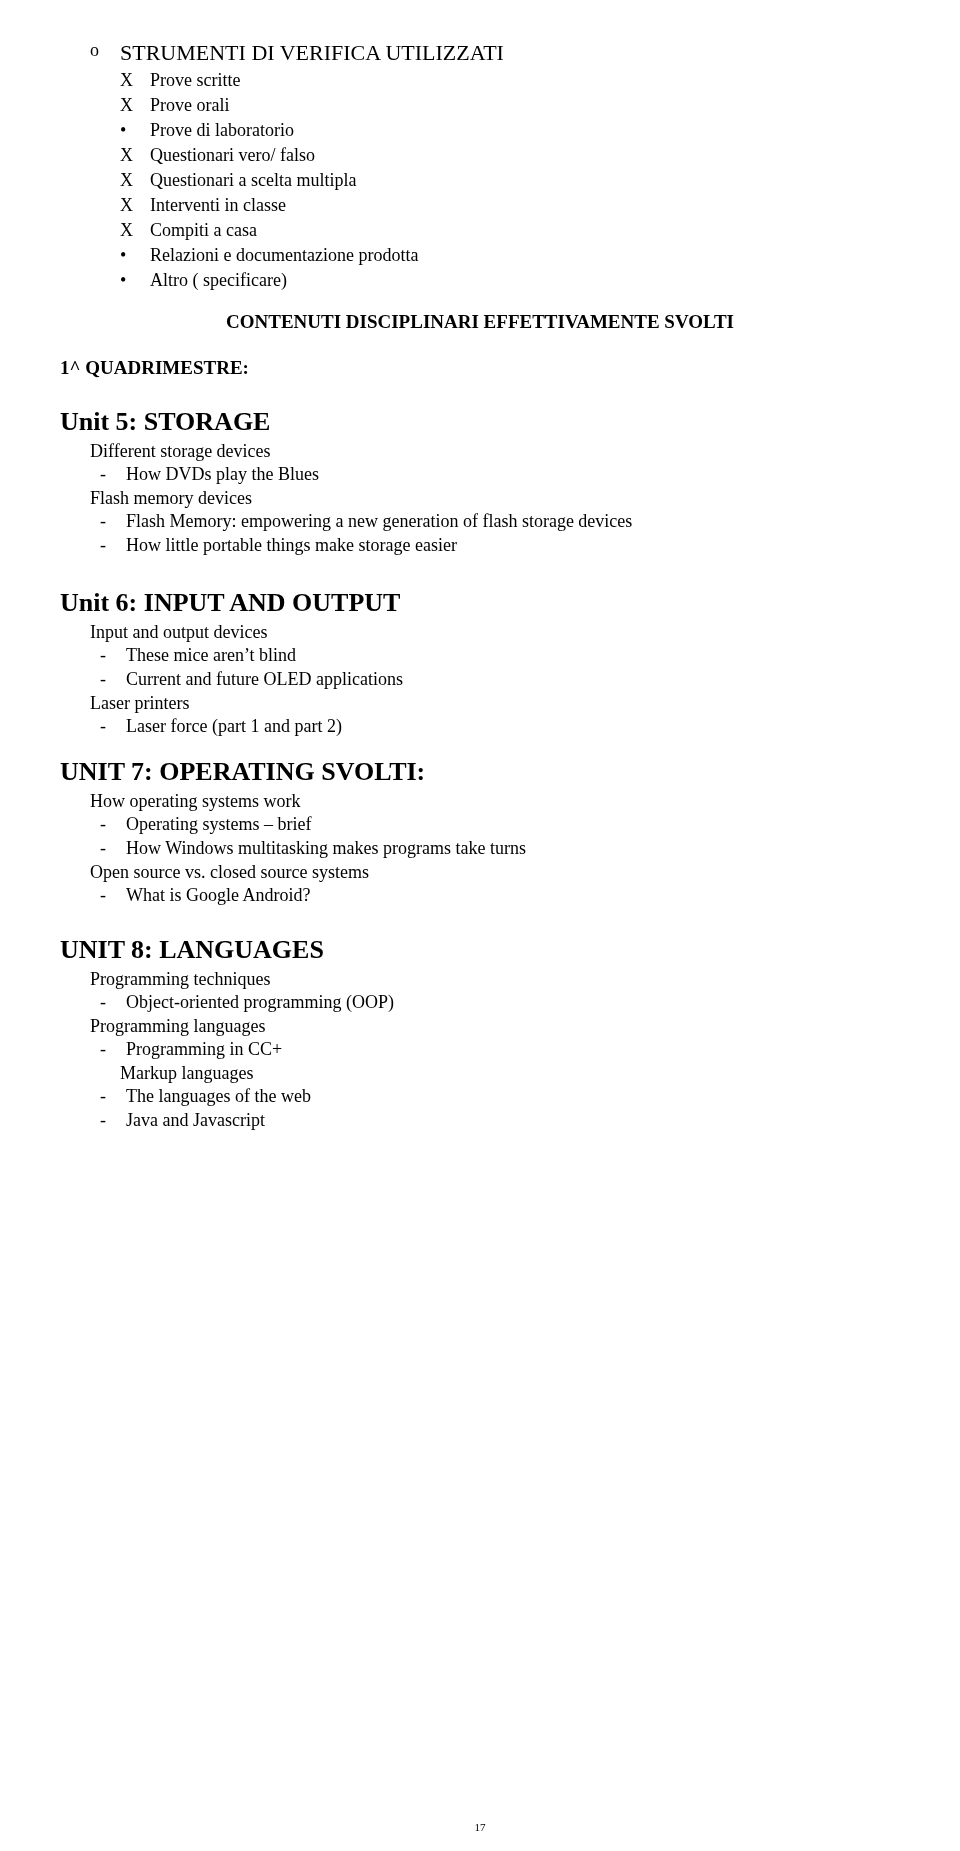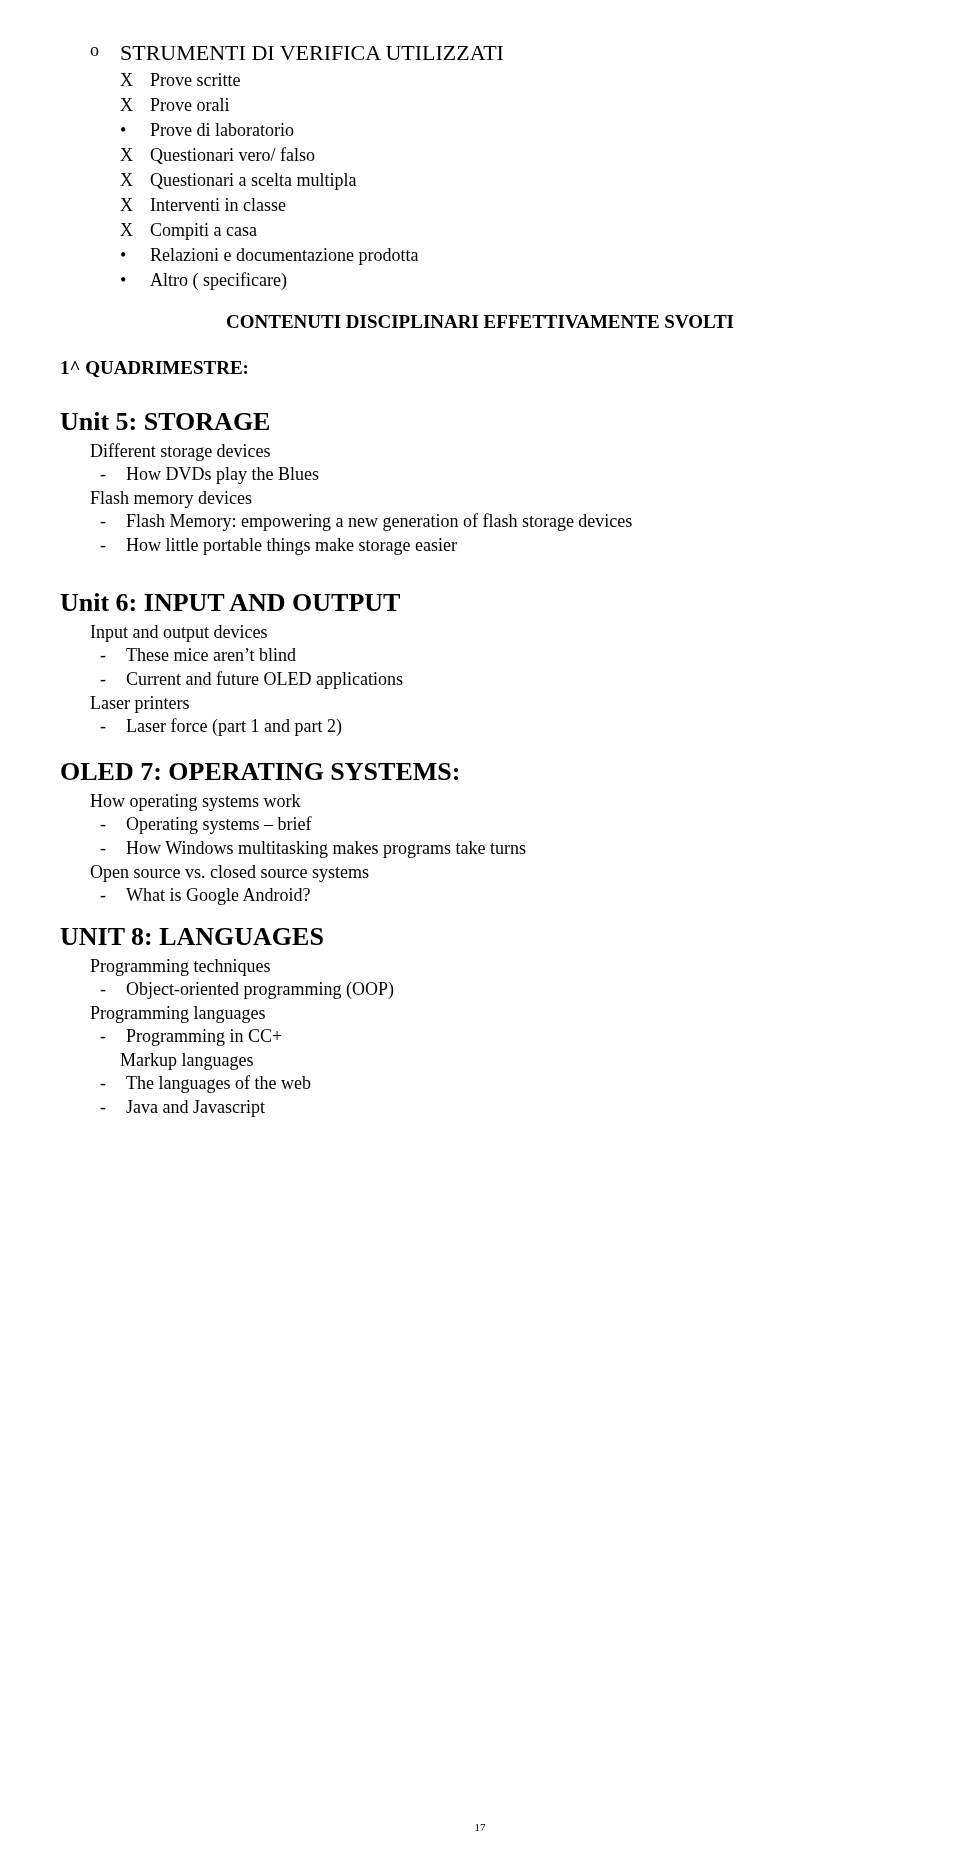--- a/index.html
+++ b/index.html
@@ -190,21 +190,21 @@
     </div>
     <div class="content-block indent-1">
       <span>Laser printers</span>
     </div>
     <div class="dash-item indent-1">
       <span class="dash-marker">-</span>
       <span>Laser force (part 1 and part 2)</span>
     </div>
   </div>
 
-  <div class="unit-heading" style="margin-top:20px;">OLED 7: OPERATING SYSTEMS:</div>
+  <div class="unit-heading" style="margin-top:20px;">UNIT 7: OPERATING SVOLTI:</div>
   <div>
     <div class="content-block indent-1">
       <span>How operating systems work</span>
     </div>
     <div class="dash-item indent-1">
       <span class="dash-marker">-</span>
       <span>Operating systems – brief</span>
     </div>
     <div class="dash-item indent-1">
       <span class="dash-marker">-</span>
@@ -212,21 +212,21 @@
     </div>
     <div class="content-block indent-1">
       <span>Open source vs. closed source systems</span>
     </div>
     <div class="dash-item indent-1">
       <span class="dash-marker">-</span>
       <span>What is Google Android?</span>
     </div>
   </div>
 
-  <div class="unit-heading" style="margin-top:16px;">UNIT 8: LANGUAGES</div>
+  <div class="unit-heading" style="margin-top:29px;">UNIT 8: LANGUAGES</div>
   <div>
     <div class="content-block indent-1">
       <span>Programming techniques</span>
     </div>
     <div class="dash-item indent-1">
       <span class="dash-marker">-</span>
       <span>Object-oriented programming (OOP)</span>
     </div>
     <div class="content-block indent-1">
       <span>Programming languages</span>

